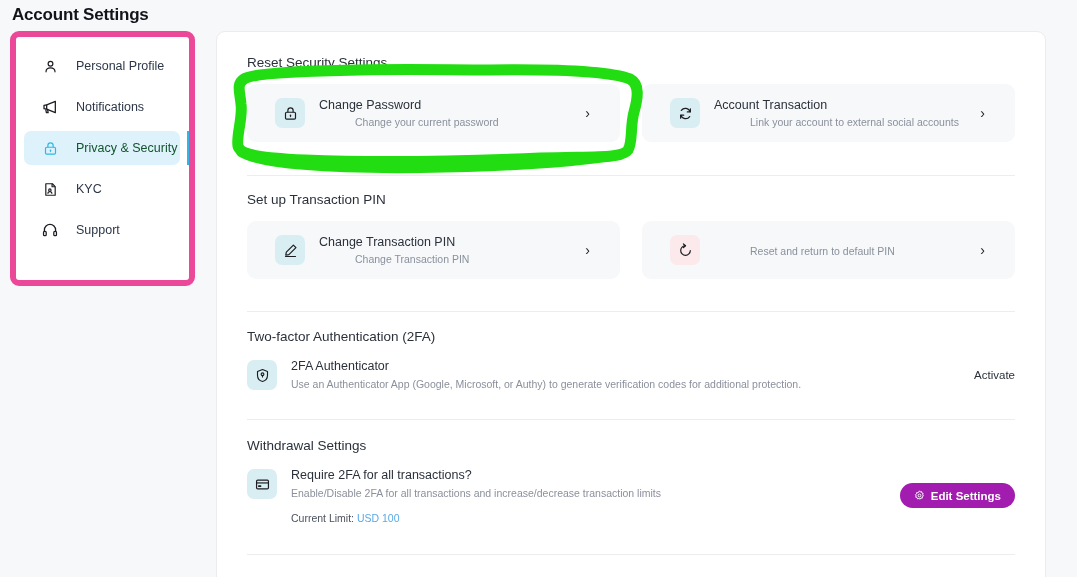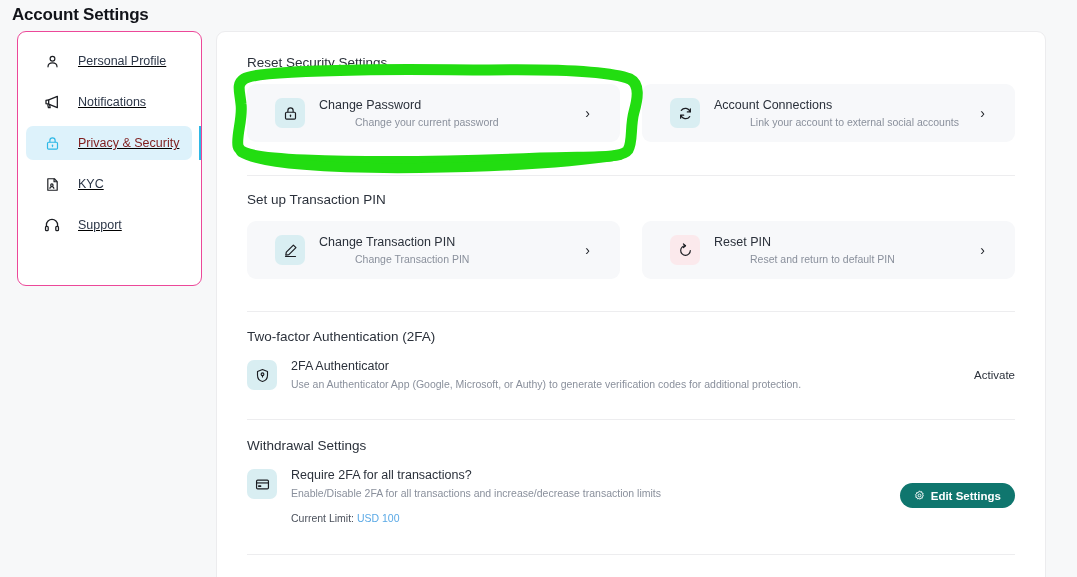--- a/index.html
+++ b/index.html
@@ -12,27 +12,26 @@
   #root { position: relative; width: 1077px; height: 474px; }
 
   .page-title {
     position: absolute; left: 12px; top: 5px;
     font-size: 17px; font-weight: bold; color: #12141a;
     letter-spacing: -0.2px;
   }
 
   
   .sidebar {
-    position: absolute; left: 17px; top: 31px;
+    position: absolute; left: 10px; top: 31px;
     width: 185px; height: 255px;
     background: #ffffff;
-    border: 1px solid #ec4899;
+    border: 6px solid #ec4899;
     border-radius: 9px;
     padding-top: 12px;
-    text-decoration: underline;
   }
   .side-item {
     position: relative;
     display: flex; align-items: center;
     height: 34px; margin: 0 0 7px 0;
     padding-left: 24px;
     cursor: pointer;
   }
   .side-item .ico {
     width: 20px; height: 20px;
@@ -44,21 +43,21 @@
     font-size: 12.5px; color: #2d3748;
     white-space: nowrap;
   }
   .side-item.active {
     background: #ddf2fb;
     border-radius: 7px;
     margin-left: 8px; margin-right: 9px;
     padding-left: 16px;
   }
   .side-item.active .ico { color: #2eb8e6; }
-  .side-item.active .lbl { color: #7f1d1d; }
+  .side-item.active .lbl { color: #14532d; }
   .side-item.active::after {
     content: ""; position: absolute; right: -9px; top: 0;
     width: 2px; height: 34px; background: #2eb8e6;
   }
 
   
   .main {
     position: absolute; left: 216px; top: 31px;
     width: 830px; height: 580px;
     background: #ffffff;
@@ -112,21 +111,21 @@
   .wide-row .rs { font-size: 10.5px; color: #8a909c; line-height: 14px; margin-top: 3px; }
   .limit { font-size: 10.5px; color: #4b515c; margin-top: 12px; }
   .limit .val { color: #5aa9e6; }
 
   .activate {
     font-size: 11.5px; color: #2b313b; cursor: pointer;
     align-self: center; white-space: nowrap;
   }
   .edit-btn {
     display: inline-flex; align-items: center; gap: 6px;
-    background: #0f766e; color: #ffffff;
+    background: #a21caf; color: #ffffff;
     border: none; border-radius: 15px;
     height: 25px; padding: 0 14px;
     font-size: 11.5px; font-weight: bold;
     font-family: "Liberation Sans", sans-serif;
     cursor: pointer; white-space: nowrap;
   }
 
   
   .annot {
     position: absolute; left: 0; top: 0;
@@ -227,21 +226,21 @@
         <div class="tile">
           <span class="tico">
             <svg width="15" height="15" viewBox="0 0 24 24" fill="none" stroke="currentColor" stroke-width="1.9" stroke-linecap="round" stroke-linejoin="round">
               <path d="M19.4 9.2A8 8 0 0 0 5.3 7.1"></path>
                 <path d="M4.6 14.8a8 8 0 0 0 14.1 2.1"></path>
               <path d="M19.8 4.5v4.9h-4.9"></path>
                 <path d="M4.2 19.5v-4.9h4.9"></path>
             </svg>
           </span>
           <span class="ttxt">
-            <span class="tt" style="display:block">Account Connections</span>
+            <span class="tt" style="display:block">Account Transaction</span>
             <span class="ts" style="display:block">Link your account to external social accounts</span>
           </span>
           <span class="chev">›</span>
         </div>
       </div>
     </div>
 
     <div class="divider" style="margin-top:33px;"></div>
 
     <div style="padding-top:16px;">
@@ -264,21 +263,20 @@
         </div>
 
         <div class="tile">
           <span class="tico pink">
             <svg width="15" height="15" viewBox="0 0 24 24" fill="none" stroke="currentColor" stroke-width="1.9" stroke-linecap="round" stroke-linejoin="round">
               <path d="M12 4.3a7.7 7.7 0 1 0 7.7 7.7"></path>
                 <path d="M12 4.3L8.7 1.6M12 4.3L8.7 7.2"></path>
             </svg>
           </span>
           <span class="ttxt">
-            <span class="tt" style="display:block">Reset PIN</span>
             <span class="ts" style="display:block">Reset and return to default PIN</span>
           </span>
           <span class="chev">›</span>
         </div>
       </div>
     </div>
 
     <div class="divider" style="margin-top:32px;"></div>
 
     <div style="padding-top:17px;">

